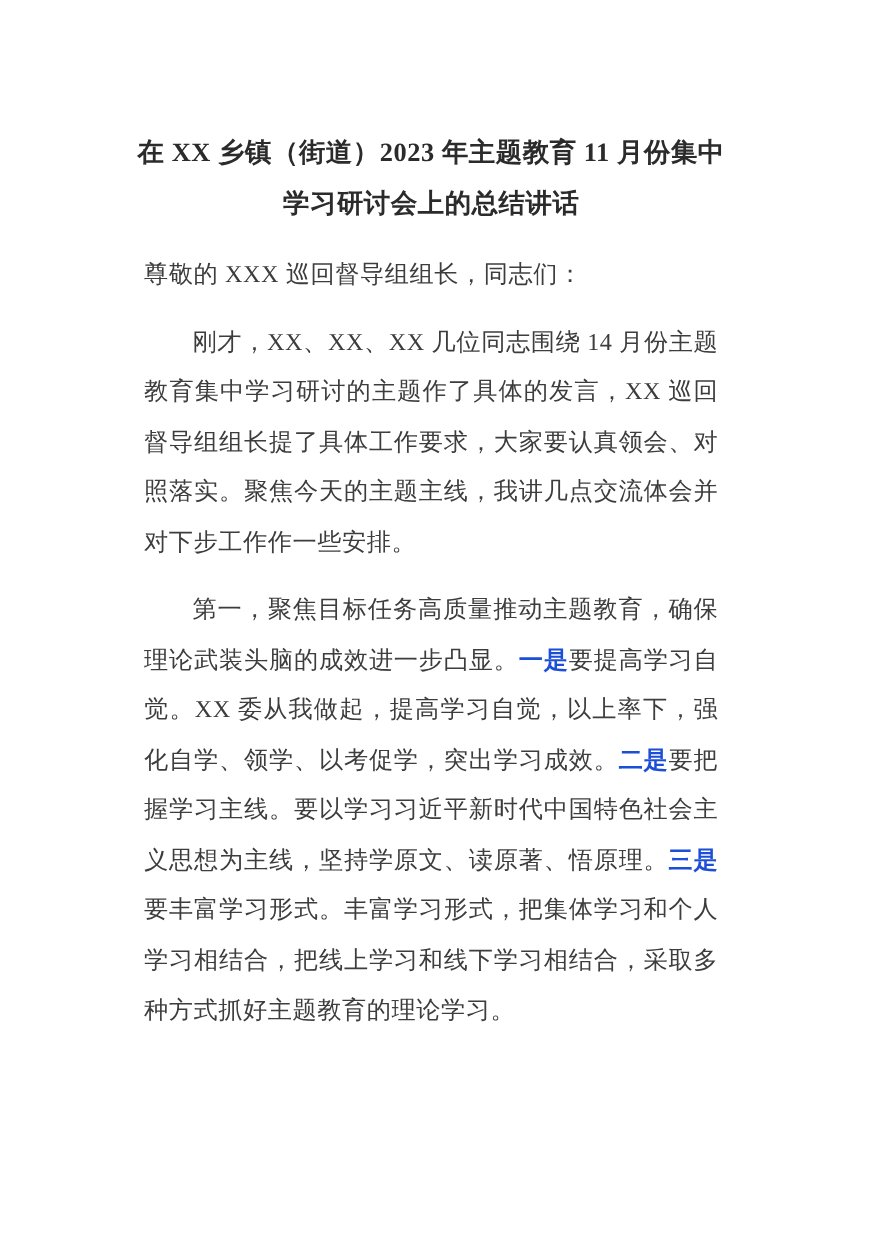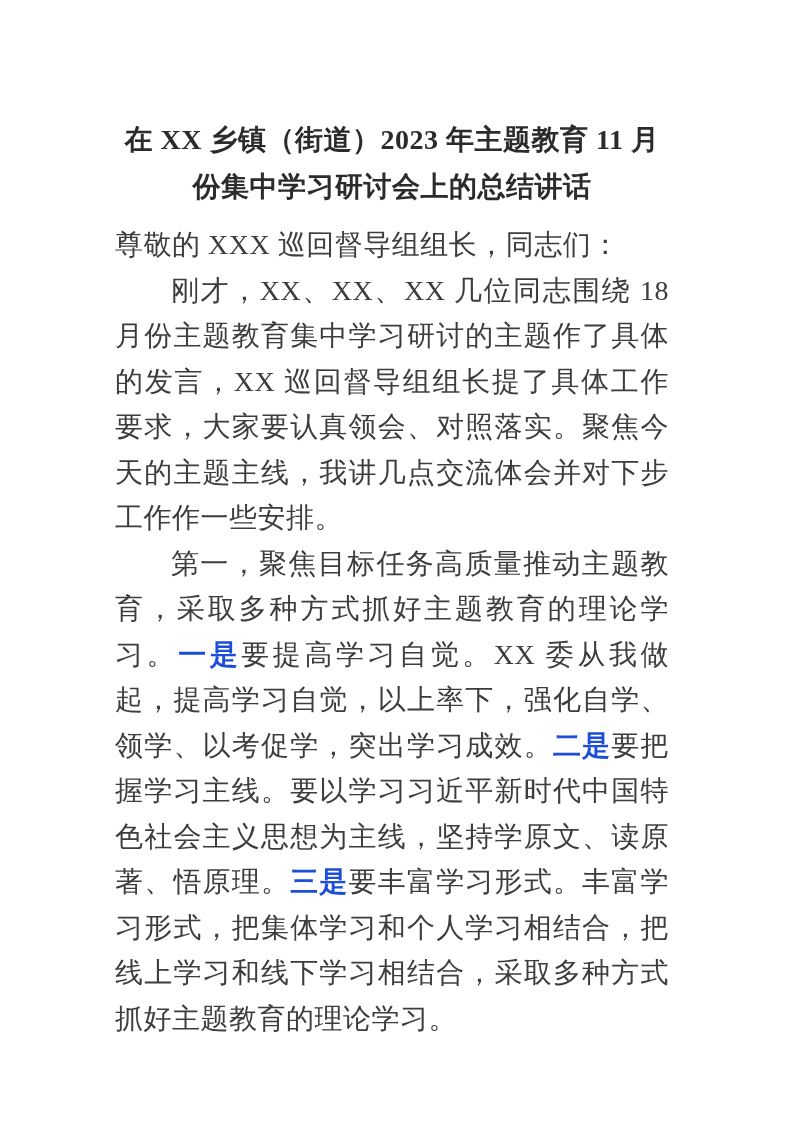--- a/index.html
+++ b/index.html
@@ -16,30 +16,30 @@
     font-family: "Liberation Serif", "DejaVu Serif", serif;
   }
   .content {
     position: absolute;
     left: 115px;
     top: 116px;
     width: 554px;
   }
   .doc-title {
     margin: 0 0 12px 0;
-    font-size: 28px;
+    font-size: 24px;
     font-weight: bold;
     color: #2b2b2b;
     text-align: center;
     line-height: 47px;
     letter-spacing: 0.5px;
   }
   .para {
-    margin: 0;
-    font-size: 28px;
+    margin: 16px;
+    font-size: 22px;
     color: #3d3d3d;
     line-height: 45.5px;
     text-align: justify;
     letter-spacing: 0.5px;
   }
   .para.indent {
     text-indent: 2em;
   }
   .bold-run {
     font-weight: bold;
@@ -51,21 +51,21 @@
 
 <div class="page">
   <div class="content">
 
     <h1 class="doc-title">在 XX 乡镇（街道）2023 年主题教育 11 月份集中学习研讨会上的总结讲话</h1>
 
     <p class="para">尊敬的 XXX 巡回督导组组长，同志们：</p>
 
 
     <p class="para indent">
-      <span>刚才，XX、XX、XX 几位同志围绕 18 月份主题教育集中学习研讨的主题作了具体的发言，XX 巡回督导组组长提了具体工作要求，大家要认真领会、对照落实。聚焦今天的主题主线，我讲几点交流体会并对下步工作作一些安排。</span>
+      <span>刚才，XX、XX、XX 几位同志围绕 14 月份主题教育集中学习研讨的主题作了具体的发言，XX 巡回督导组组长提了具体工作要求，大家要认真领会、对照落实。聚焦今天的主题主线，我讲几点交流体会并对下步工作作一些安排。</span>
     </p>
 
     <p class="para indent">
-      <span>第一，聚焦目标任务高质量推动主题教育，采取多种方式抓好主题教育的理论学习。</span><span class="bold-run">一是</span><span>要提高学习自觉。XX 委从我做起，提高学习自觉，以上率下，强化自学、领学、以考促学，突出学习成效。</span><span class="bold-run">二是</span><span>要把握学习主线。要以学习习近平新时代中国特色社会主义思想为主线，坚持学原文、读原著、悟原理。</span><span class="bold-run">三是</span><span>要丰富学习形式。丰富学习形式，把集体学习和个人学习相结合，把线上学习和线下学习相结合，采取多种方式抓好主题教育的理论学习。</span>
+      <span>第一，聚焦目标任务高质量推动主题教育，确保理论武装头脑的成效进一步凸显。</span><span class="bold-run">一是</span><span>要提高学习自觉。XX 委从我做起，提高学习自觉，以上率下，强化自学、领学、以考促学，突出学习成效。</span><span class="bold-run">二是</span><span>要把握学习主线。要以学习习近平新时代中国特色社会主义思想为主线，坚持学原文、读原著、悟原理。</span><span class="bold-run">三是</span><span>要丰富学习形式。丰富学习形式，把集体学习和个人学习相结合，把线上学习和线下学习相结合，采取多种方式抓好主题教育的理论学习。</span>
     </p>
 
   </div>
 </div>
 
 </body></html>

